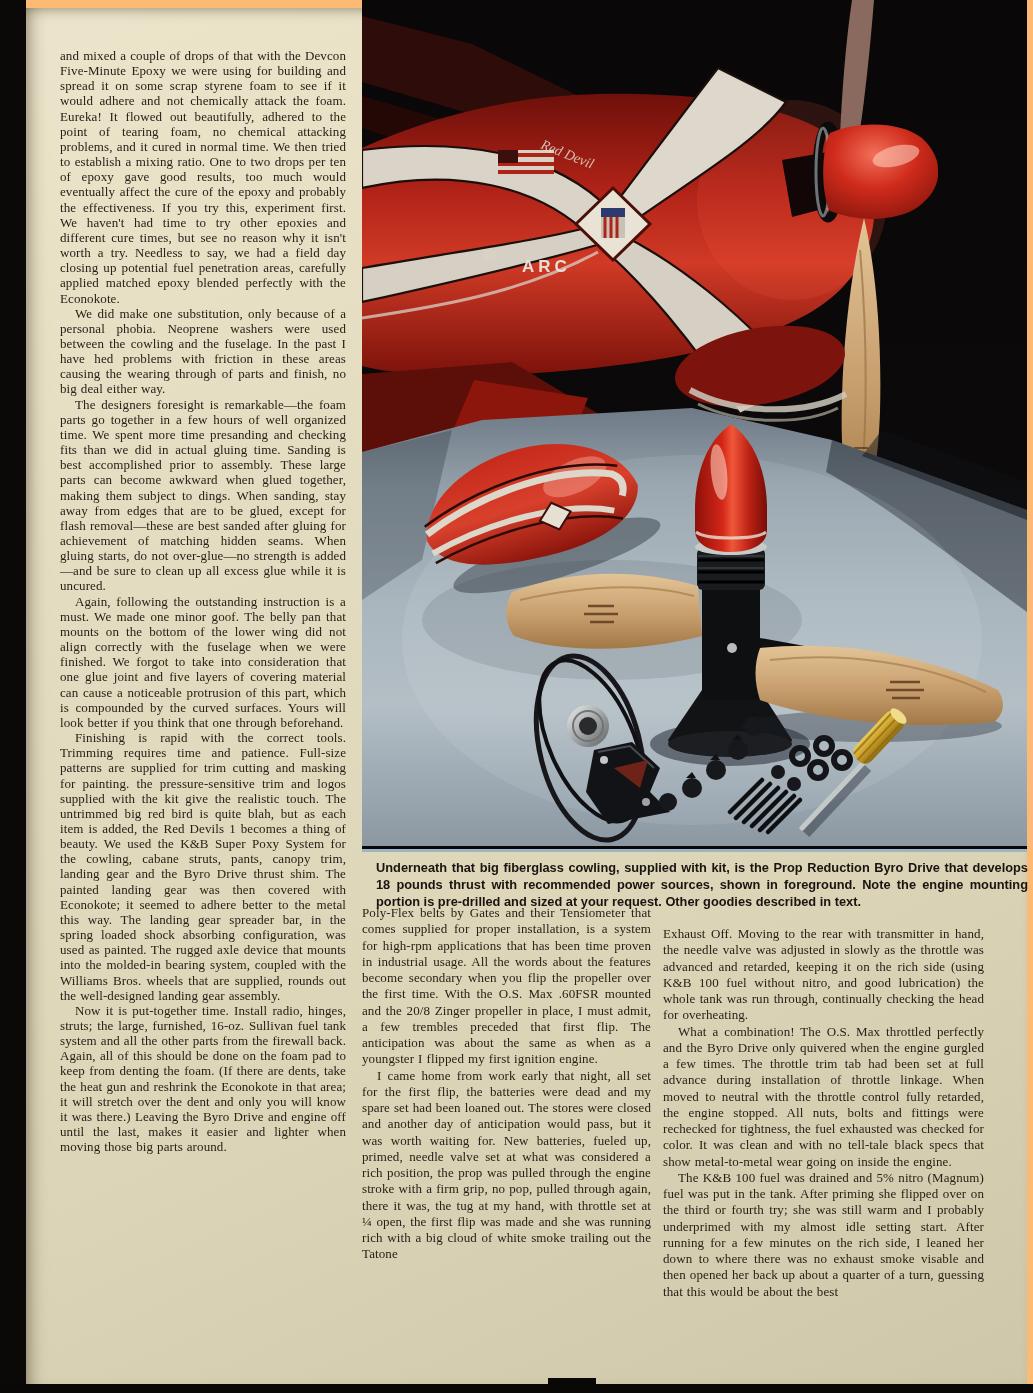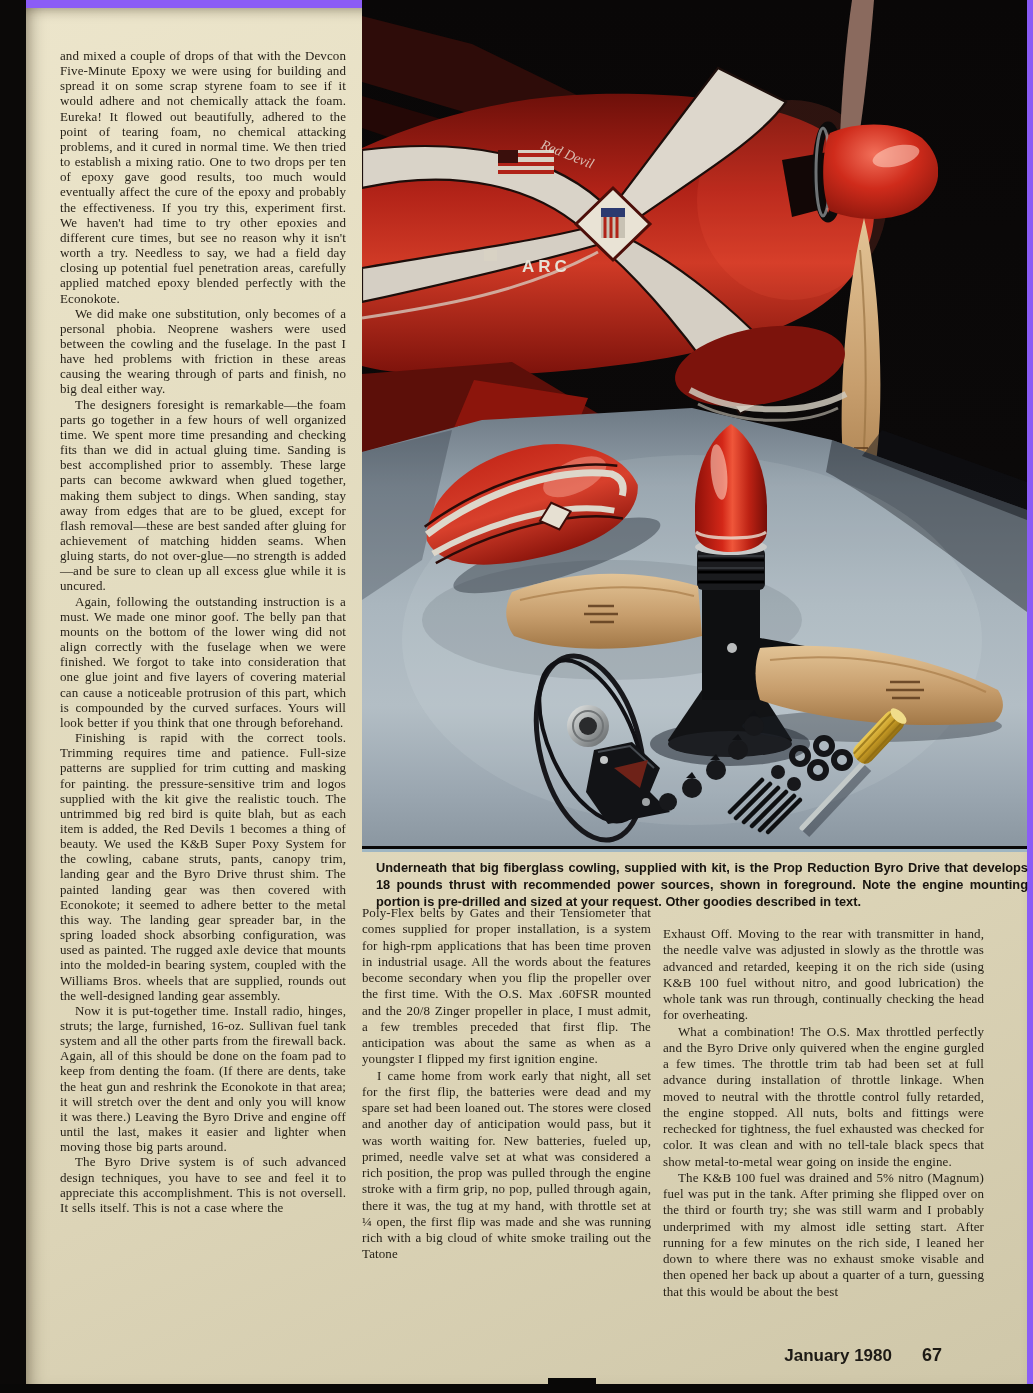--- a/index.html
+++ b/index.html
@@ -1,16 +1,16 @@
 <!DOCTYPE html>
 <html><head>
 <meta charset="utf-8">
 <style>
   html,body{margin:0;padding:0;background:#0d0b09;}
-  .stage{position:relative;width:1033px;height:1393px;background:#8b5cf6;overflow:hidden;
+  .stage{position:relative;width:1033px;height:1393px;background:#fdba74;overflow:hidden;
          font-family:"Liberation Serif",serif;}
   .paper{position:absolute;left:26px;top:8px;width:1001px;height:1377px;
          background:linear-gradient(155deg,#ece5cb 0%,#e4ddc1 30%,#ddd5b8 65%,#cfc7a9 100%);
          box-shadow:inset 14px 0 18px -12px rgba(60,50,30,.55), inset 0 10px 14px -10px rgba(60,50,30,.5);}
   .col{position:absolute;font-size:13px;color:#272219;text-align:justify;
        letter-spacing:.1px;word-spacing:.6px;}
   .col p{margin:0;text-indent:15px;}
   .col p:first-child{text-indent:0;}
   .col-left{left:34px;top:40px;width:286px;line-height:15.15px;}
   .col-mid{left:336px;top:897px;width:289px;line-height:16.25px;}
@@ -29,26 +29,25 @@
   .left-edge{position:absolute;left:0;top:0;width:26px;height:1393px;background:#0b0908;}
 </style>
 </head>
 <body>
 
 <div class="stage">
   <div class="paper">
 
     <div class="col col-left">
       <p>and mixed a couple of drops of that with the Devcon Five-Minute Epoxy we were using for building and spread it on some scrap styrene foam to see if it would adhere and not chemically attack the foam. Eureka! It flowed out beautifully, adhered to the point of tearing foam, no chemical attacking problems, and it cured in normal time. We then tried to establish a mixing ratio. One to two drops per ten of epoxy gave good results, too much would eventually affect the cure of the epoxy and probably the effectiveness. If you try this, experiment first. We haven't had time to try other epoxies and different cure times, but see no reason why it isn't worth a try. Needless to say, we had a field day closing up potential fuel penetration areas, carefully applied matched epoxy blended perfectly with the Econokote.</p>
-      <p>We did make one substitution, only becomes of a personal phobia. Neoprene washers were used between the cowling and the fuselage. In the past I have hed problems with friction in these areas causing the wearing through of parts and finish, no big deal either way.</p>
+      <p>We did make one substitution, only because of a personal phobia. Neoprene washers were used between the cowling and the fuselage. In the past I have hed problems with friction in these areas causing the wearing through of parts and finish, no big deal either way.</p>
       <p>The designers foresight is remarkable—the foam parts go together in a few hours of well organized time. We spent more time presanding and checking fits than we did in actual gluing time. Sanding is best accomplished prior to assembly. These large parts can become awkward when glued together, making them subject to dings. When sanding, stay away from edges that are to be glued, except for flash removal—these are best sanded after gluing for achievement of matching hidden seams. When gluing starts, do not over-glue—no strength is added—and be sure to clean up all excess glue while it is uncured.</p>
       <p>Again, following the outstanding instruction is a must. We made one minor goof. The belly pan that mounts on the bottom of the lower wing did not align correctly with the fuselage when we were finished. We forgot to take into consideration that one glue joint and five layers of covering material can cause a noticeable protrusion of this part, which is compounded by the curved surfaces. Yours will look better if you think that one through beforehand.</p>
       <p>Finishing is rapid with the correct tools. Trimming requires time and patience. Full-size patterns are supplied for trim cutting and masking for painting. the pressure-sensitive trim and logos supplied with the kit give the realistic touch. The untrimmed big red bird is quite blah, but as each item is added, the Red Devils 1 becomes a thing of beauty. We used the K&amp;B Super Poxy System for the cowling, cabane struts, pants, canopy trim, landing gear and the Byro Drive thrust shim. The painted landing gear was then covered with Econokote; it seemed to adhere better to the metal this way. The landing gear spreader bar, in the spring loaded shock absorbing configuration, was used as painted. The rugged axle device that mounts into the molded-in bearing system, coupled with the Williams Bros. wheels that are supplied, rounds out the well-designed landing gear assembly.</p>
       <p>Now it is put-together time. Install radio, hinges, struts; the large, furnished, 16-oz. Sullivan fuel tank system and all the other parts from the firewall back. Again, all of this should be done on the foam pad to keep from denting the foam. (If there are dents, take the heat gun and reshrink the Econokote in that area; it will stretch over the dent and only you will know it was there.) Leaving the Byro Drive and engine off until the last, makes it easier and lighter when moving those big parts around.</p>
-      <p>The Byro Drive system is of such advanced design techniques, you have to see and feel it to appreciate this accomplishment. This is not oversell. It sells itself. This is not a case where the</p>
     </div>
 
     <figure class="photo">
       <svg width="665" height="846" viewBox="0 0 665 846" xmlns="http://www.w3.org/2000/svg">
         <defs>
           <linearGradient id="bgDark" x1="0" y1="0" x2="0" y2="1">
             <stop offset="0" stop-color="#090707"></stop>
               <stop offset=".55" stop-color="#0b0909"></stop>
             <stop offset="1" stop-color="#121113"></stop>
           </linearGradient>
@@ -288,21 +287,18 @@
       <p>Poly-Flex belts by Gates and their Tensiometer that comes supplied for proper installation, is a system for high-rpm applications that has been time proven in industrial usage. All the words about the features become secondary when you flip the propeller over the first time. With the O.S. Max .60FSR mounted and the 20/8 Zinger propeller in place, I must admit, a few trembles preceded that first flip. The anticipation was about the same as when as a youngster I flipped my first ignition engine.</p>
       <p>I came home from work early that night, all set for the first flip, the batteries were dead and my spare set had been loaned out. The stores were closed and another day of anticipation would pass, but it was worth waiting for. New batteries, fueled up, primed, needle valve set at what was considered a rich position, the prop was pulled through the engine stroke with a firm grip, no pop, pulled through again, there it was, the tug at my hand, with throttle set at ¼ open, the first flip was made and she was running rich with a big cloud of white smoke trailing out the Tatone</p>
     </div>
 
     <div class="col col-right">
       <p>Exhaust Off. Moving to the rear with transmitter in hand, the needle valve was adjusted in slowly as the throttle was advanced and retarded, keeping it on the rich side (using K&amp;B 100 fuel without nitro, and good lubrication) the whole tank was run through, continually checking the head for overheating.</p>
       <p>What a combination! The O.S. Max throttled perfectly and the Byro Drive only quivered when the engine gurgled a few times. The throttle trim tab had been set at full advance during installation of throttle linkage. When moved to neutral with the throttle control fully retarded, the engine stopped. All nuts, bolts and fittings were rechecked for tightness, the fuel exhausted was checked for color. It was clean and with no tell-tale black specs that show metal-to-metal wear going on inside the engine.</p>
       <p>The K&amp;B 100 fuel was drained and 5% nitro (Magnum) fuel was put in the tank. After priming she flipped over on the third or fourth try; she was still warm and I probably underprimed with my almost idle setting start. After running for a few minutes on the rich side, I leaned her down to where there was no exhaust smoke visable and then opened her back up about a quarter of a turn, guessing that this would be about the best</p>
     </div>
 
-    <div class="footer">
-      <span>January 1980</span><span class="pagenum">67</span>
-    </div>
   </div>
 
   <div class="left-edge"></div>
   <div class="bottom-tab"></div>
   <div class="bottom-bar"></div>
 </div>
 
 </body></html>

